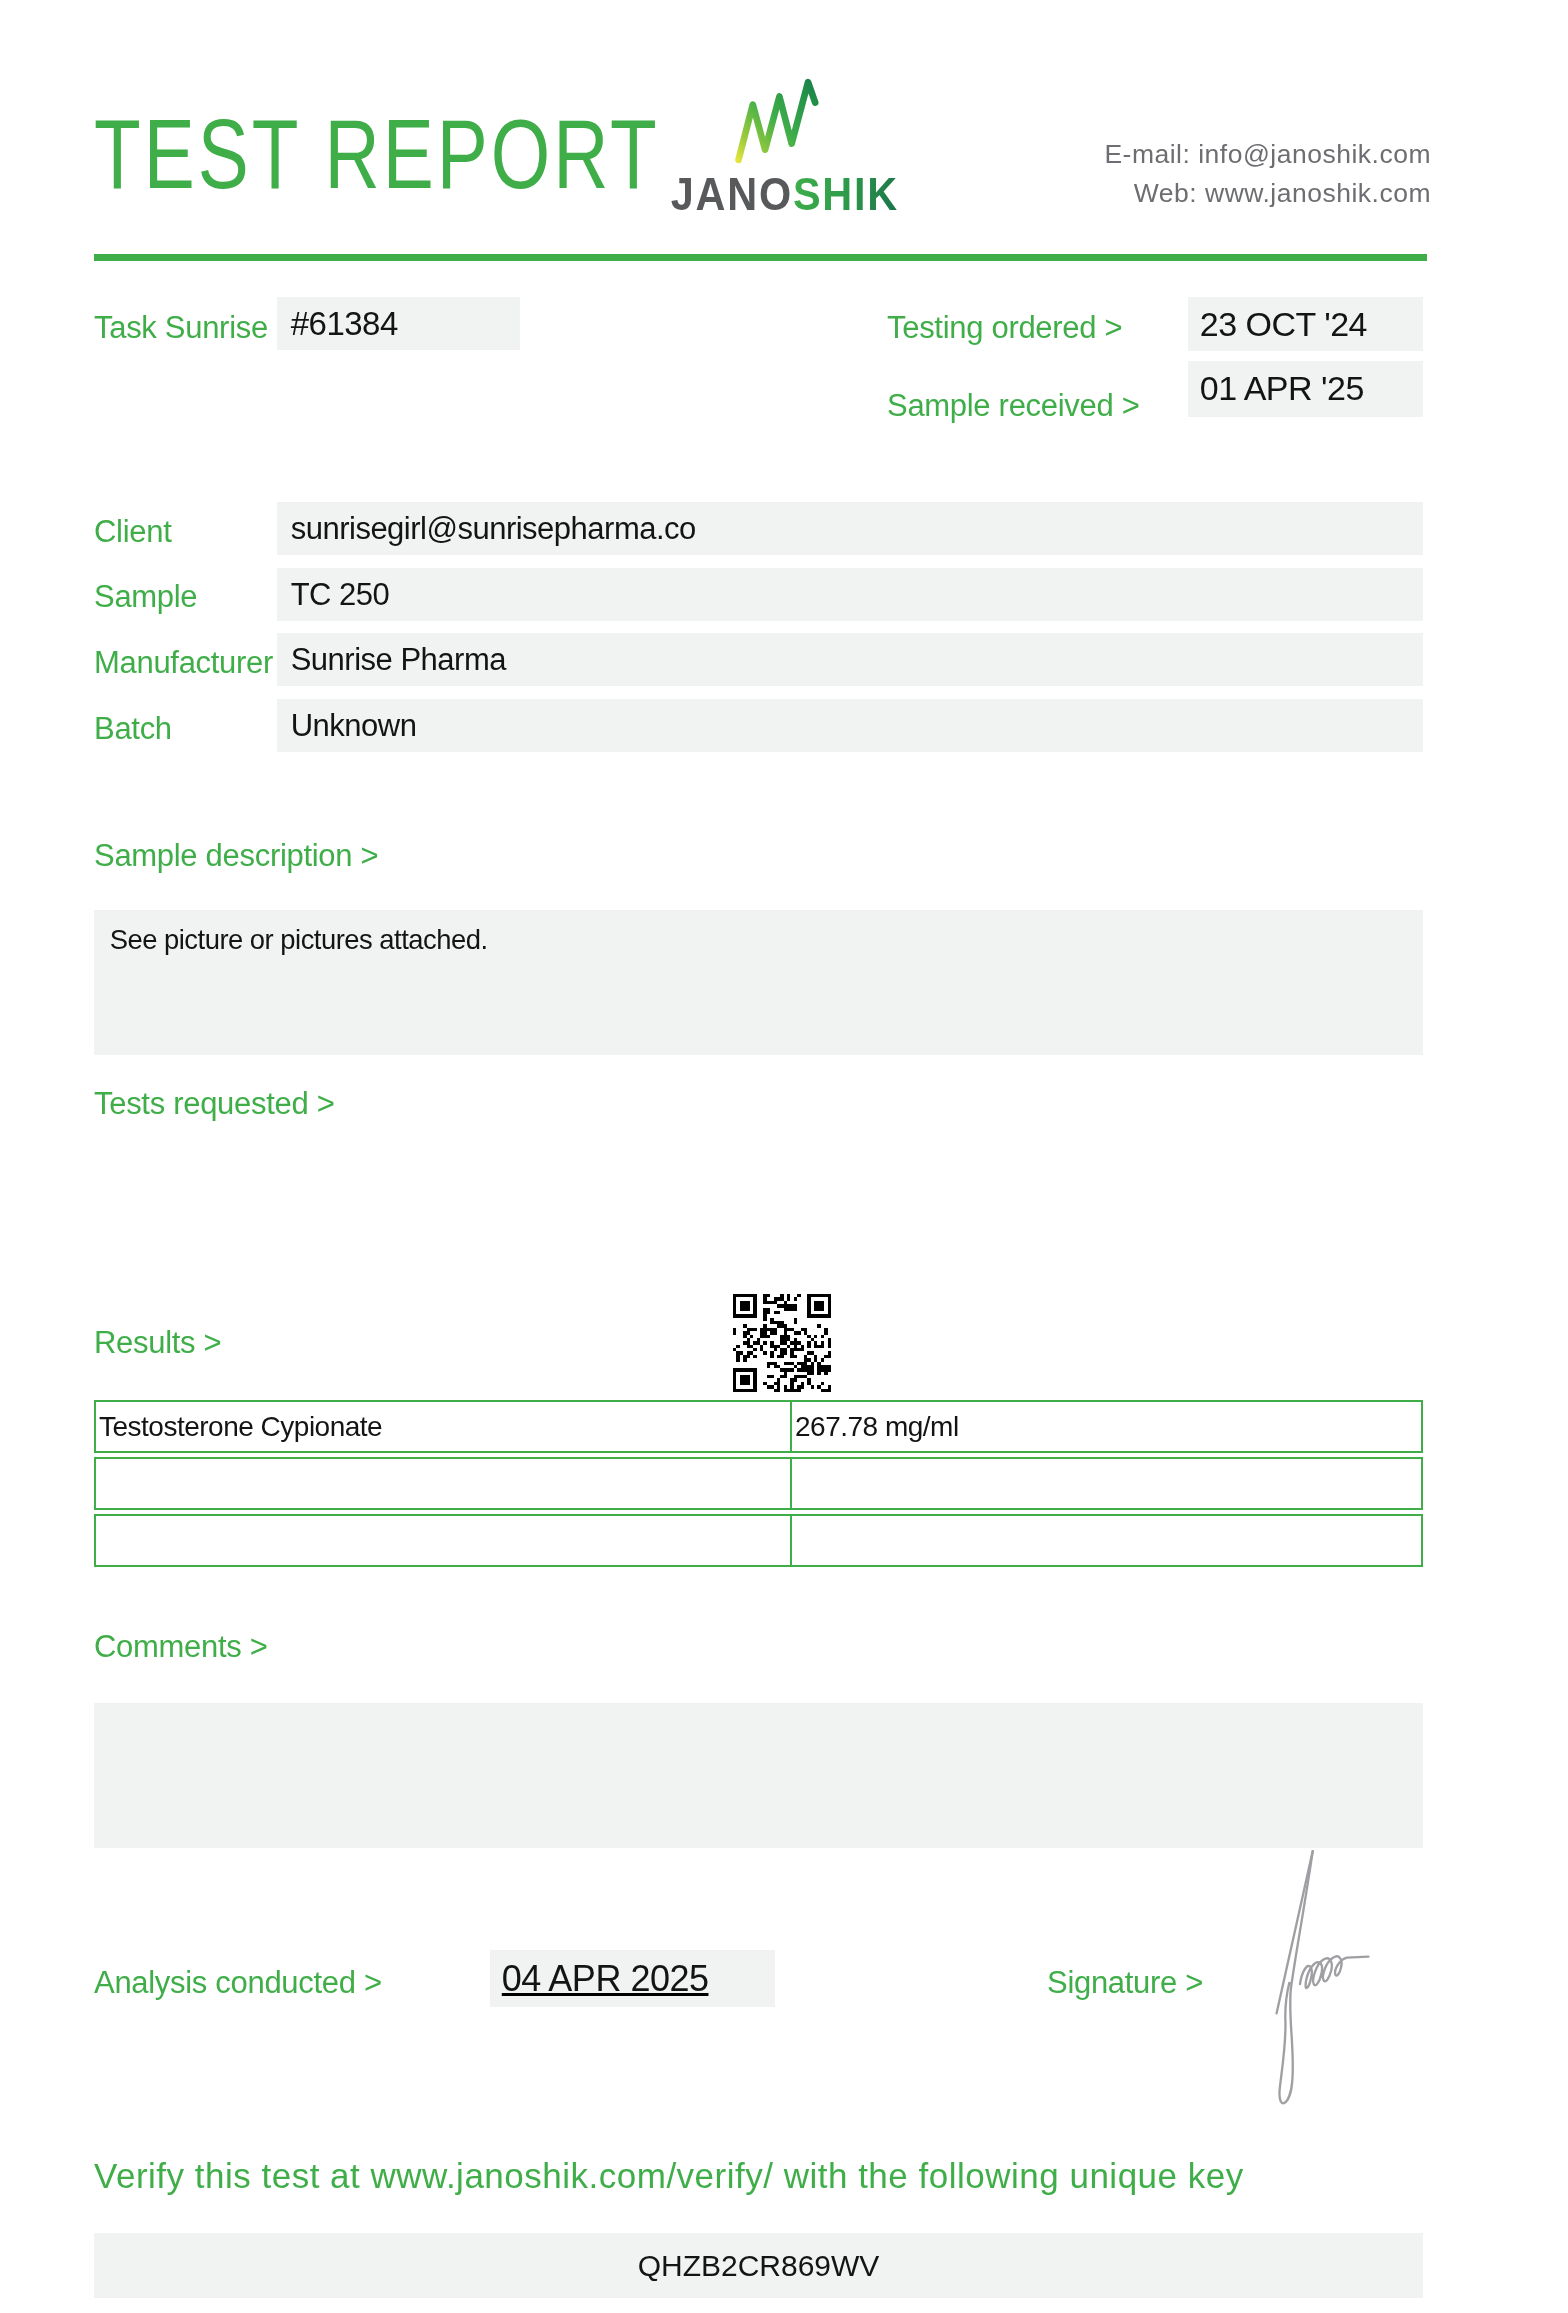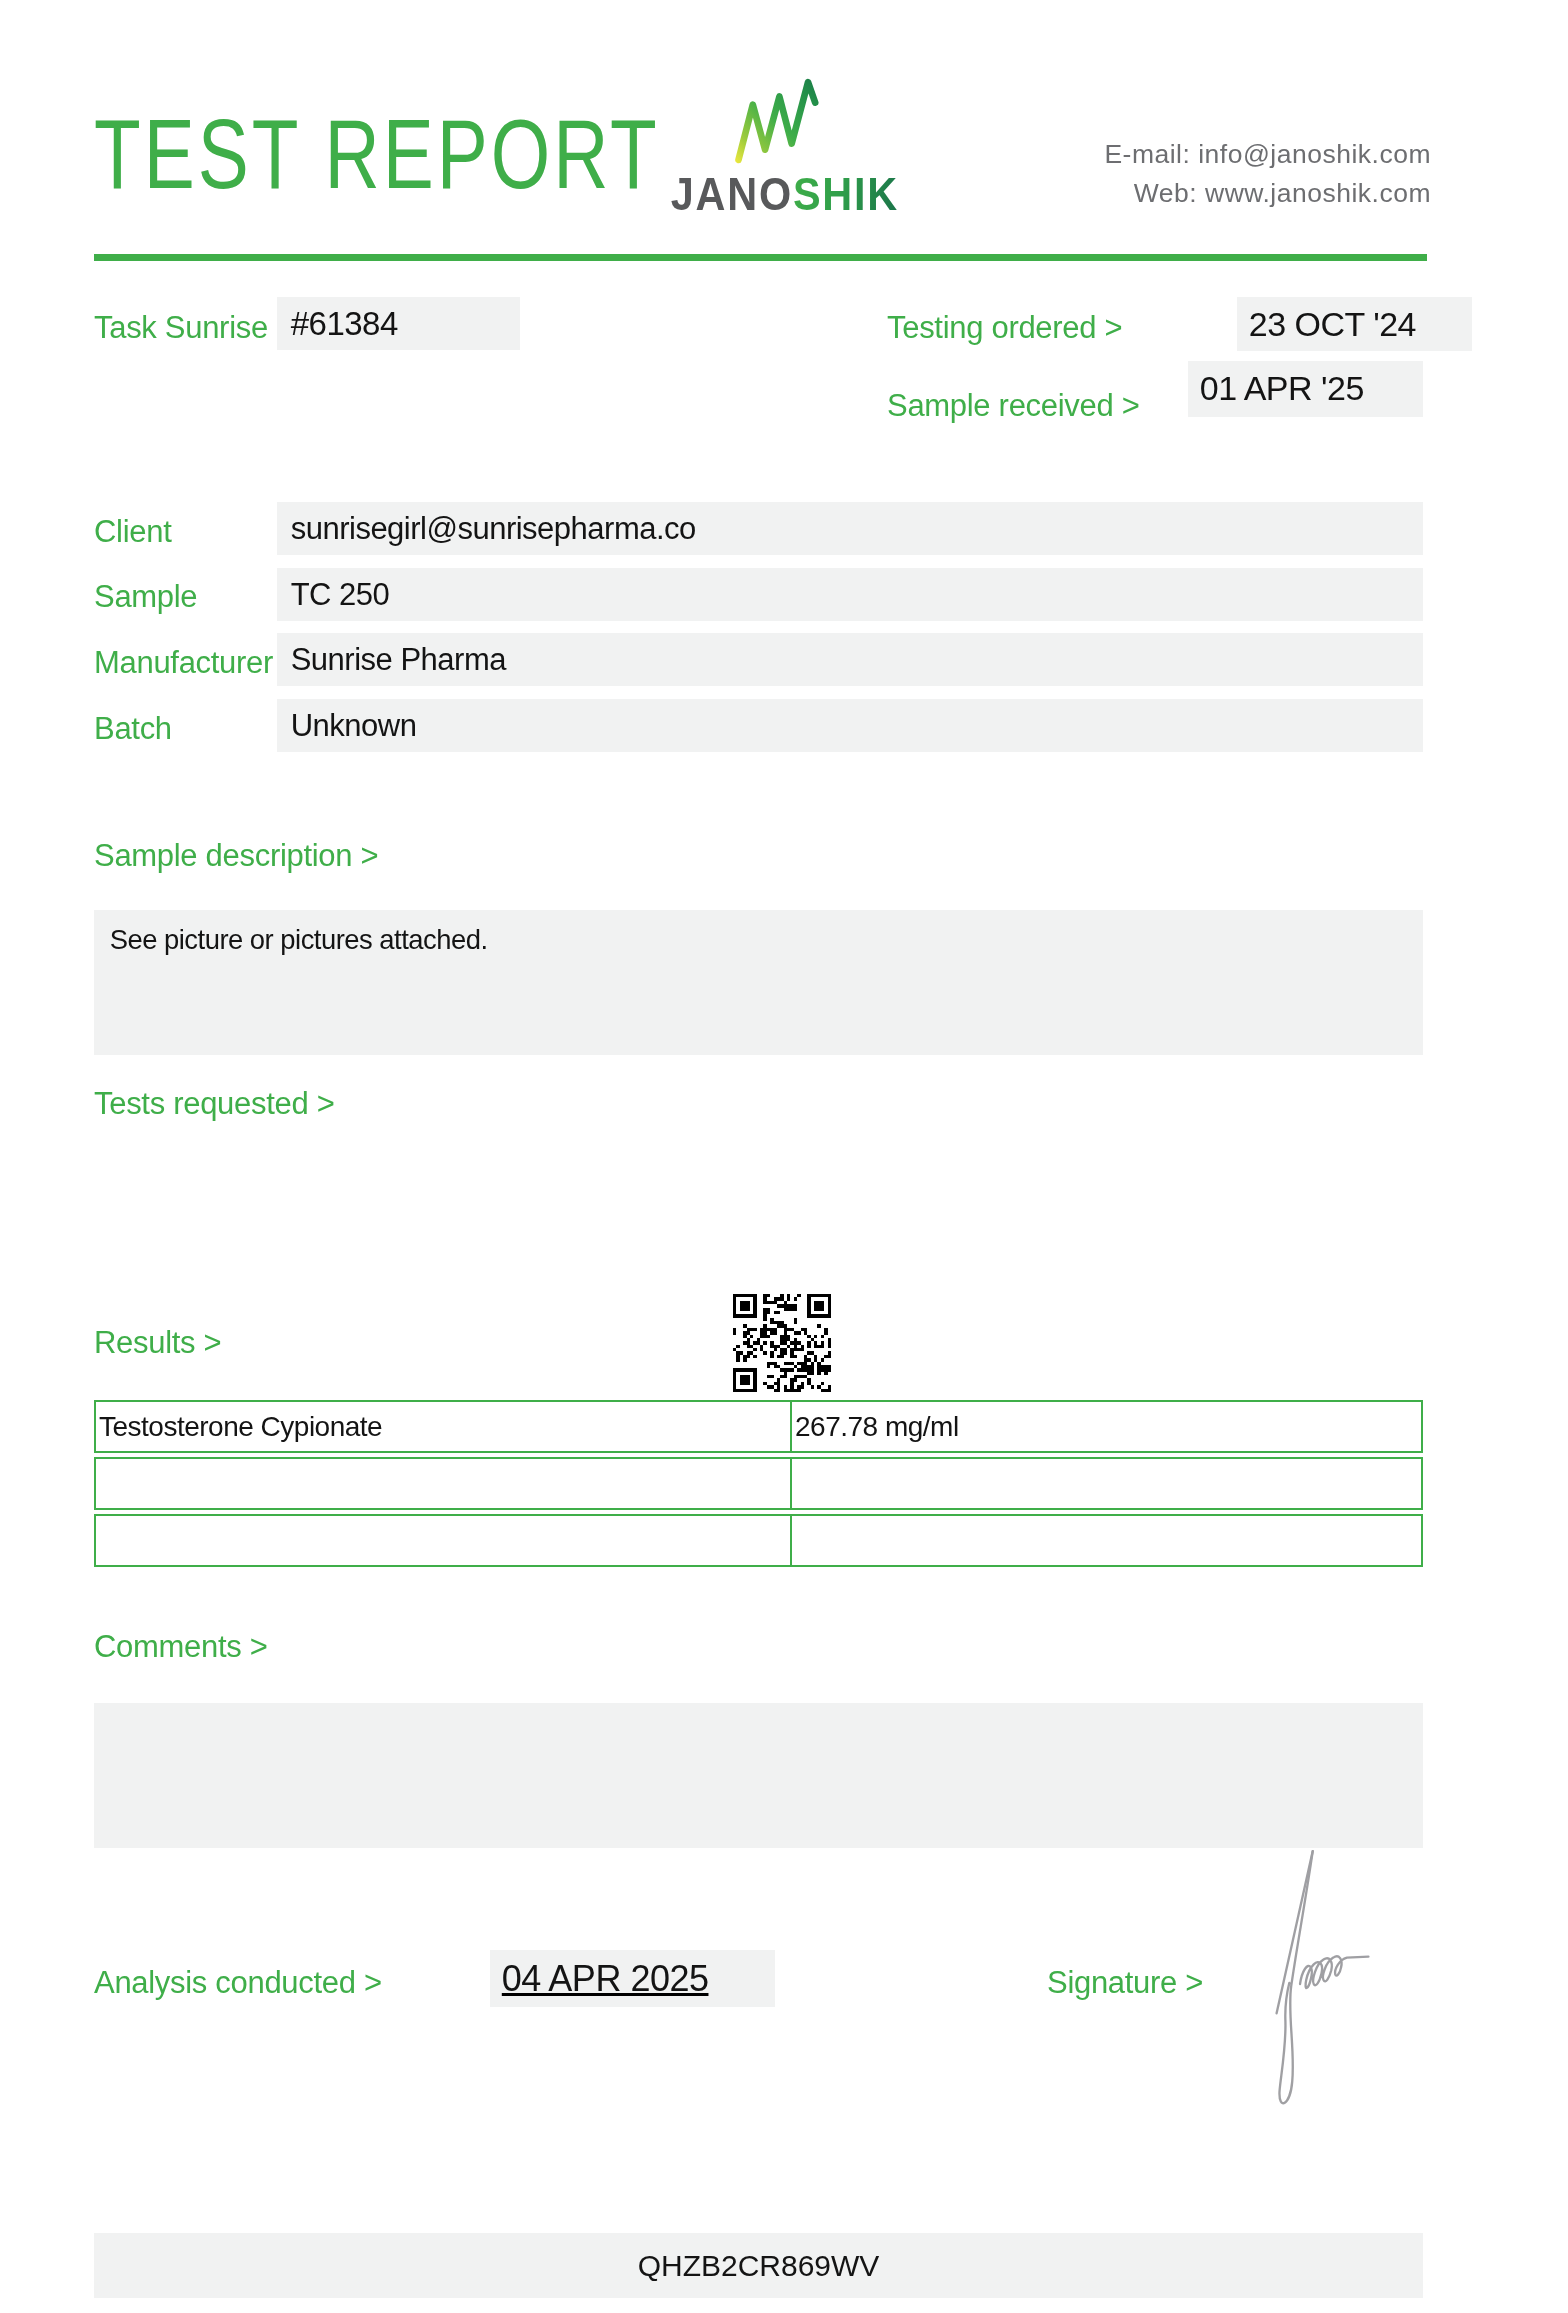--- a/index.html
+++ b/index.html
@@ -26,21 +26,21 @@
   
   .glabel{color:#3fae49;font-size:31px;letter-spacing:-0.3px;white-space:nowrap;}
   .gbox{background:#f1f2f2;}
   .val{color:#141414;font-size:31px;letter-spacing:-0.5px;white-space:nowrap;}
 
   
   .task-label{left:94px;top:310px;}
   .task-box{left:277px;top:297px;width:243px;height:53px;}
   .task-box .val{padding-left:13.7px;line-height:53px;font-size:33px;}
   .ord-label{left:887px;top:310px;}
-  .ord-box{left:1237px;top:297px;width:235px;height:54px;}
+  .ord-box{left:1188px;top:297px;width:235px;height:54px;}
   .rec-label{left:887px;top:388px;}
   .rec-box{left:1188px;top:361px;width:235px;height:56px;}
   .date-val{padding-left:11.8px;line-height:54px;font-size:34px;}
 
   
   .f-label0{left:94px;top:514px;} .f-box0{left:277px;top:502px;}
   .f-label1{left:94px;top:579px;} .f-box1{left:277px;top:568px;}
   .f-label2{left:94px;top:645px;} .f-box2{left:277px;top:633px;}
   .f-label3{left:94px;top:711px;} .f-box3{left:277px;top:699px;}
   .f-box{width:1146px;height:53px;}
@@ -194,18 +194,19 @@
 
   <div class="abs glabel sig-label">Signature &gt;</div>
   <svg class="abs sig" viewBox="0 0 130 295">
     <g fill="none" stroke="#8f8f93" stroke-width="2.4" stroke-linecap="round" opacity="0.85">
       <path d="M18,178 C28,135 45,55 55,12"></path>
       <path d="M55,12 C48,60 38,115 33,150 C29,178 37,215 34,248 C32,272 20,278 21,258 C22,244 28,212 27,185 C26.5,170 29,155 31,147"></path>
       <path d="M42,148 C44,134 50,126 53,131 C56,135 52,150 49,152 C46,154 48,136 56,128 C62,122 66,128 64,137 C62,146 58,152 56,148 C54,144 58,128 66,123 C72,119 76,125 74,134 C72,142 68,148 66,144 C64,140 68,126 76,121 C82,117 86,123 84,131 C83,137 79,142 78,138 C77,133 82,123 90,121 L112,120"></path>
     </g>
   </svg>
 
+  <div class="abs verify-text">Verify this test at www.janoshik.com/verify/ with the following unique key</div>
   <div class="abs gbox key-box">
     <div class="val">QHZB2CR869WV</div>
   </div>
 
 </div>
 
 
 </body></html>

